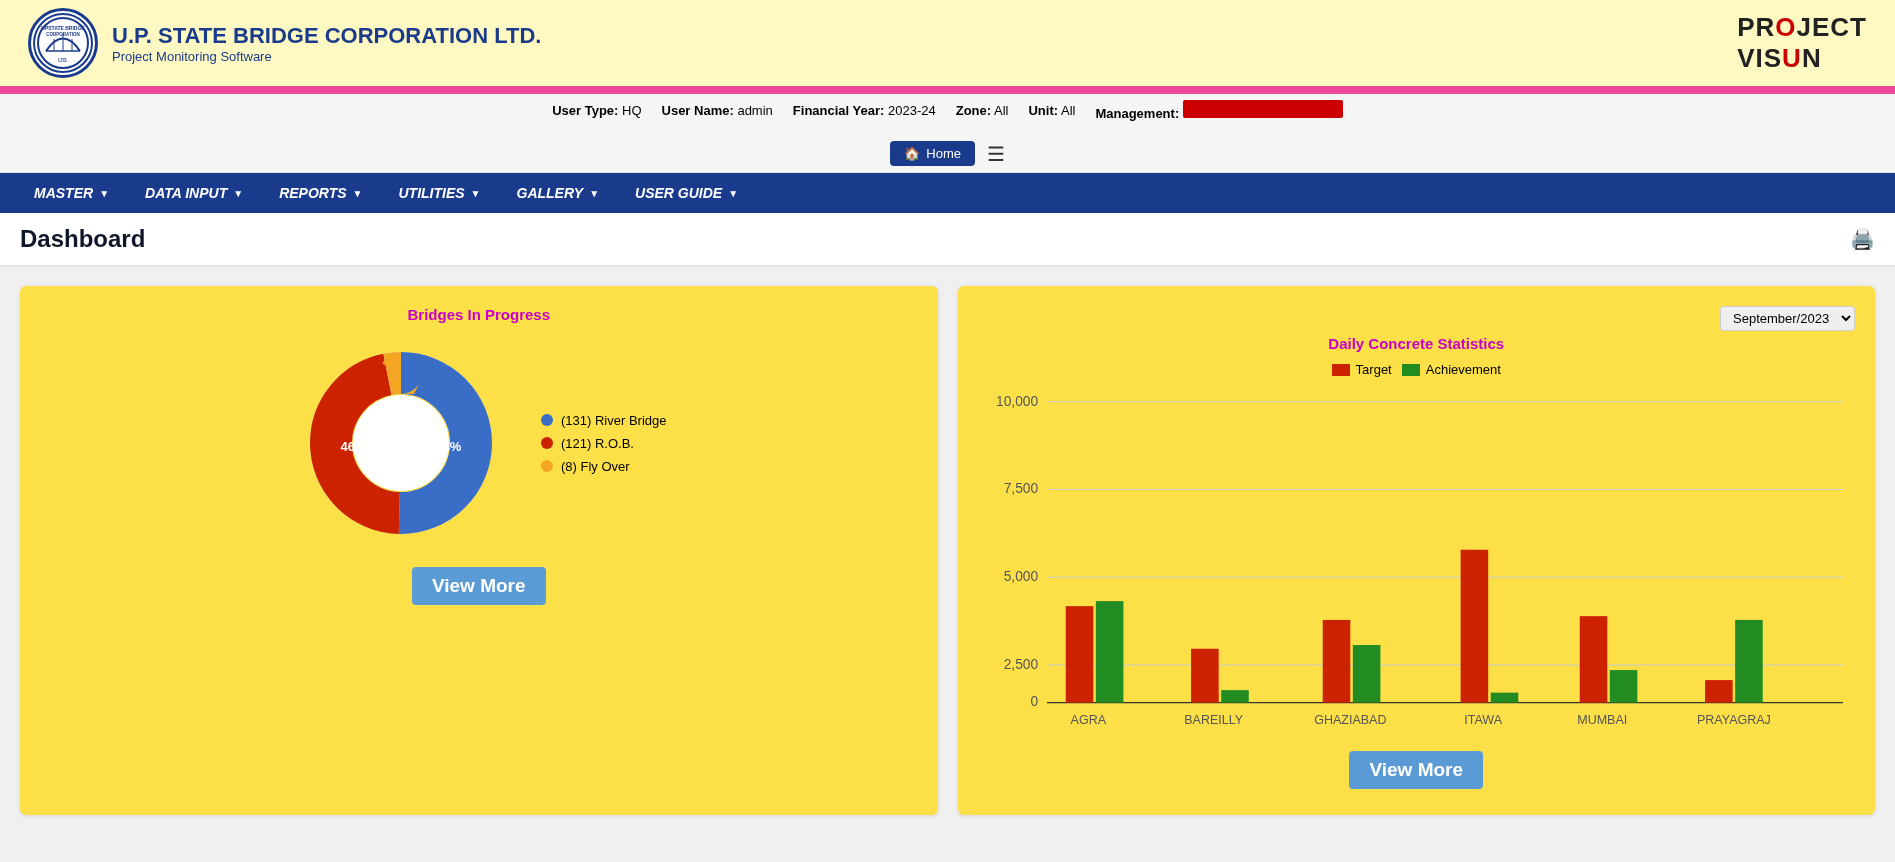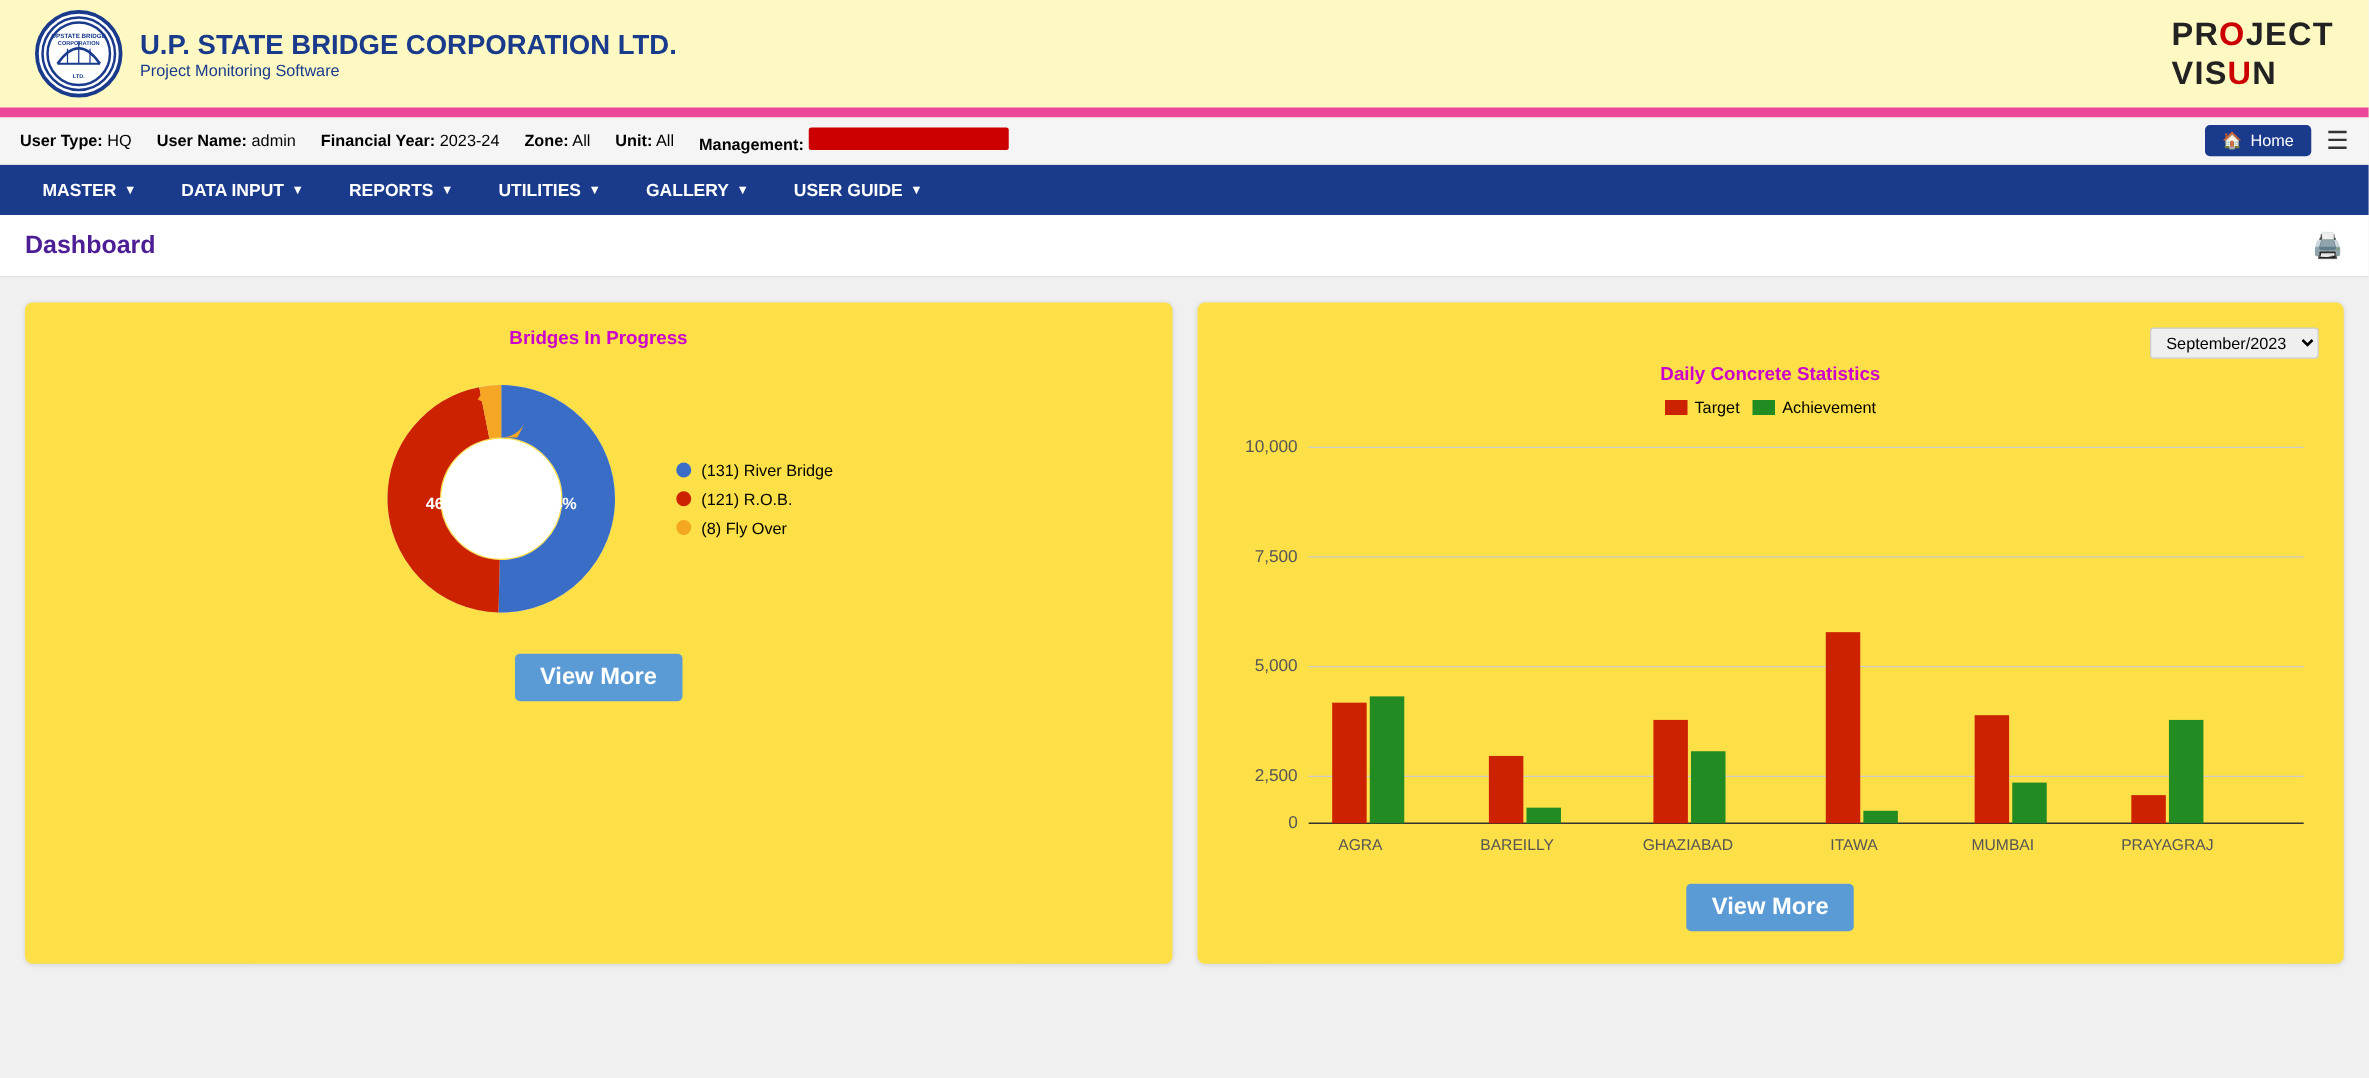--- a/index.html
+++ b/index.html
@@ -54,20 +54,21 @@
     
     .info-bar {
       background: #f5f5f5;
       border-bottom: 1px solid #ddd;
       padding: 6px 16px;
       display: flex;
       align-items: center;
       gap: 20px;
       font-size: 13px;
       justify-content: space-between;
+      flex-direction: column;
     }
     .info-bar-left { display: flex; gap: 20px; align-items: center; }
     .info-bar span b { font-weight: bold; }
     .info-bar .home-btn {
       background: #1a3a8c;
       color: white;
       border: none;
       padding: 5px 14px;
       border-radius: 4px;
       cursor: pointer;
@@ -85,20 +86,21 @@
       border-radius: 2px;
     }
 
     
     .nav-bar {
       background: #1a3a8c;
       display: flex;
       align-items: center;
       padding: 0 16px;
       gap: 0;
+      font-style: italic;
     }
     .nav-item {
       color: white;
       padding: 12px 18px;
       cursor: pointer;
       font-size: 14px;
       font-weight: bold;
       display: flex; align-items: center; gap: 6px;
       position: relative;
     }
@@ -107,22 +109,22 @@
     
     .dashboard-header {
       background: white;
       padding: 12px 20px;
       display: flex;
       align-items: center;
       justify-content: space-between;
       border-bottom: 1px solid #ddd;
     }
     .dashboard-title {
-      color: #4c1d95;
-      font-size: 20px;
+      color: #0f172a;
+      font-size: 24px;
       font-weight: bold;
     }
     .print-icon { font-size: 20px; cursor: pointer; color: #555; }
 
     
     .main-content {
       padding: 20px;
       display: flex;
       gap: 20px;
     }

